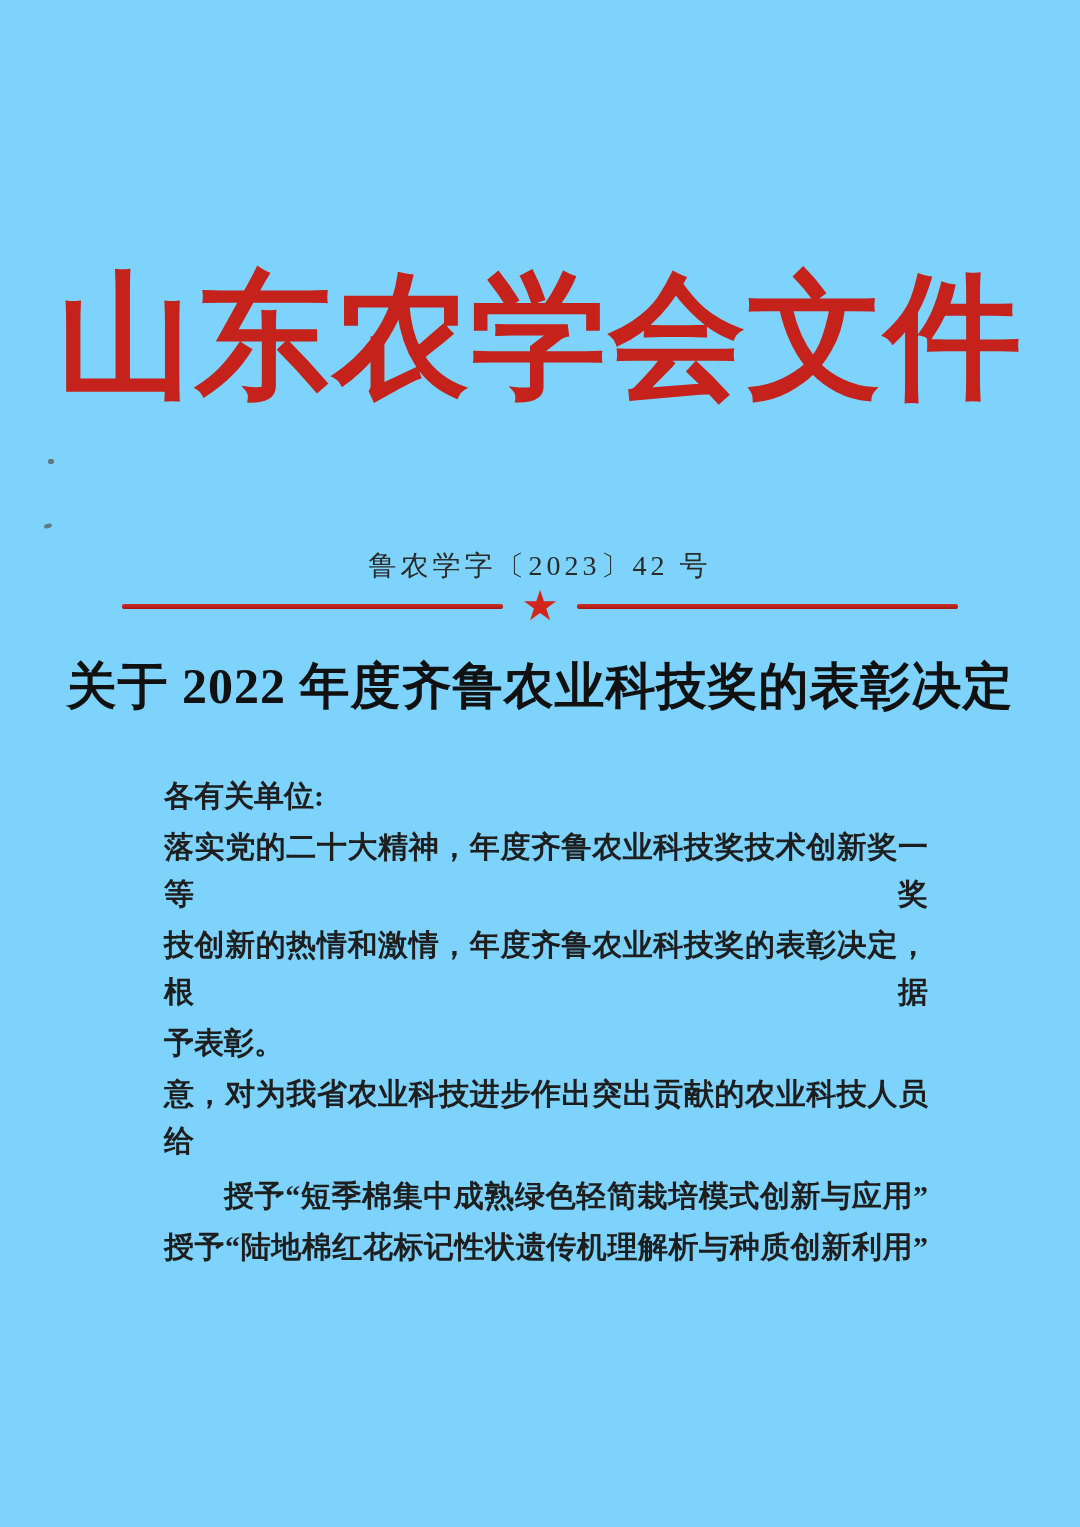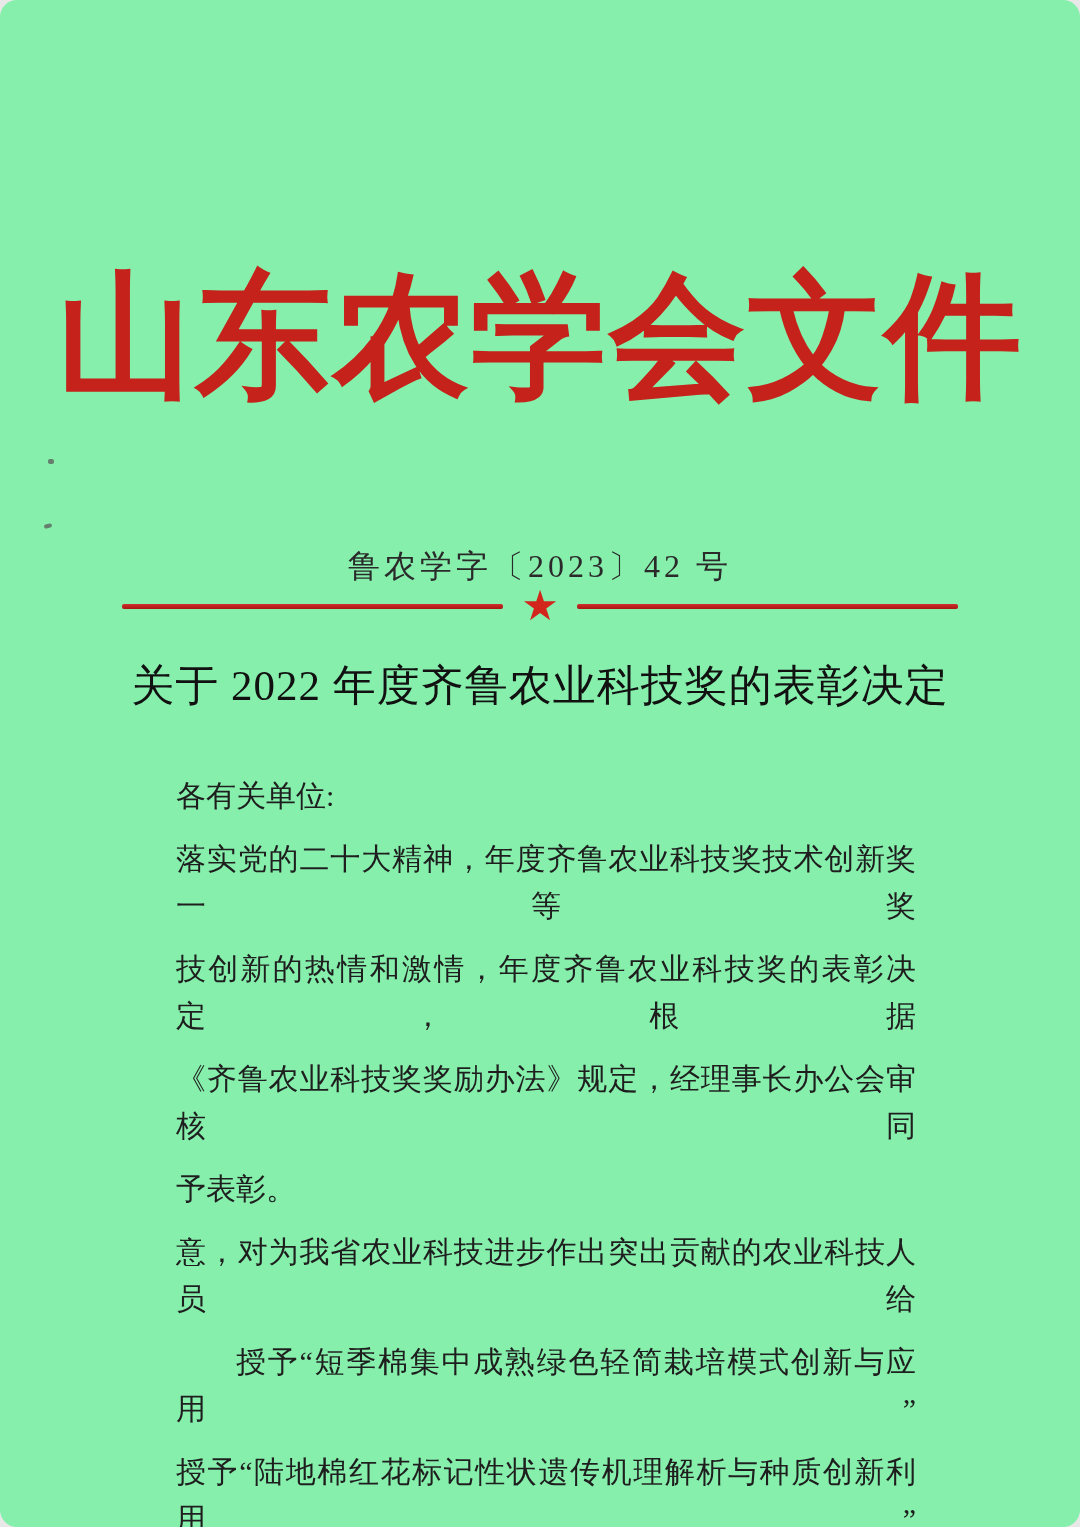--- a/index.html
+++ b/index.html
@@ -1,45 +1,44 @@
 <!DOCTYPE html>
 <html><head>
 <meta charset="utf-8">
 <style>
   html, body { margin: 0; padding: 0; background: #e8e8e8; }
   .page {
     position: relative;
     width: 1080px;
     height: 1527px;
     margin: 0 auto;
-    background: #86efac;
+    background: #7dd3fc;
     overflow: hidden;
     font-family: "Liberation Serif", "DejaVu Serif", serif;
     color: #1e1e1e;
-    border-radius: 17px;
   }
   
   .speck { position: absolute; background: #5a5a5a; border-radius: 2px; opacity: .75; }
   .speck.s1 { left: 48px; top: 459px; width: 6px; height: 5px; }
   .speck.s2 { left: 44px; top: 524px; width: 8px; height: 4px; transform: rotate(-15deg); }
 
   .org-title {
     margin-top: 258px;
     text-align: center;
     font-size: 136px;
     line-height: 158px;
     font-weight: bold;
     letter-spacing: 2px;
     color: #c4221a;
     white-space: nowrap;
   }
   .doc-number {
     margin-top: 128px;
     text-align: center;
-    font-size: 32px;
+    font-size: 28px;
     line-height: 44px;
     letter-spacing: 4px;
     color: #2a2a2a;
   }
   .divider {
     margin: 0 122px;
     height: 36px;
     display: flex;
     align-items: center;
   }
@@ -52,37 +51,38 @@
   .divider .star {
     color: #d2261c;
     font-size: 42px;
     line-height: 36px;
     padding: 0 18px;
     font-family: "DejaVu Sans", sans-serif;
   }
   .doc-title {
     margin: 34px 0 0 0;
     text-align: center;
-    font-size: 43px;
+    font-size: 50px;
     line-height: 56px;
-    font-weight: normal;
+    font-weight: bold;
     letter-spacing: 1px;
     color: #111;
     white-space: nowrap;
   }
   .body-text {
     margin: 58px auto 0 160px;
     width: 772px;
     font-size: 30px;
   }
   .line {
-    margin: 16px;
+    margin: 4px;
     line-height: 47px;
     text-align: justify;
     text-align-last: justify;
+    font-weight: bold;
   }
   .line.no-just { text-align: left; text-align-last: left; }
   .line.indent { text-indent: 60px; }
   .line.para-gap { margin-top: 8px; }
 </style>
 </head>
 <body>
 
 <div class="page">
 
@@ -100,21 +100,20 @@
   </header>
 
   <main>
     <h1 class="doc-title">关于 2022 年度齐鲁农业科技奖的表彰决定</h1>
 
     <section class="body-text">
       <p class="line no-just">各有关单位:</p>
 
       <p class="line">落实党的二十大精神，年度齐鲁农业科技奖技术创新奖一等奖</p>
       <p class="line">技创新的热情和激情，年度齐鲁农业科技奖的表彰决定，根据</p>
-      <p class="line">《齐鲁农业科技奖奖励办法》规定，经理事长办公会审核同</p>
       <p class="line no-just">予表彰。</p>
       <p class="line">意，对为我省农业科技进步作出突出贡献的农业科技人员给</p>
 
       <p class="line indent para-gap">授予“短季棉集中成熟绿色轻简栽培模式创新与应用”</p>
       <p class="line">授予“陆地棉红花标记性状遗传机理解析与种质创新利用”</p>
 
     </section>
   </main>
 
 </div>

